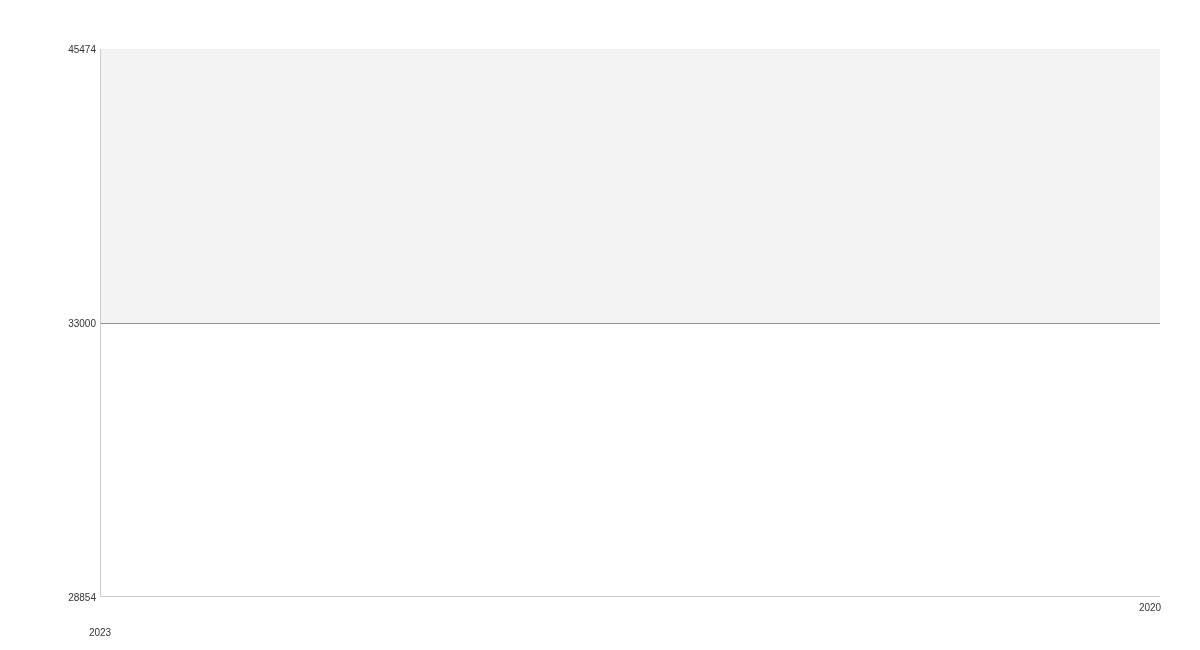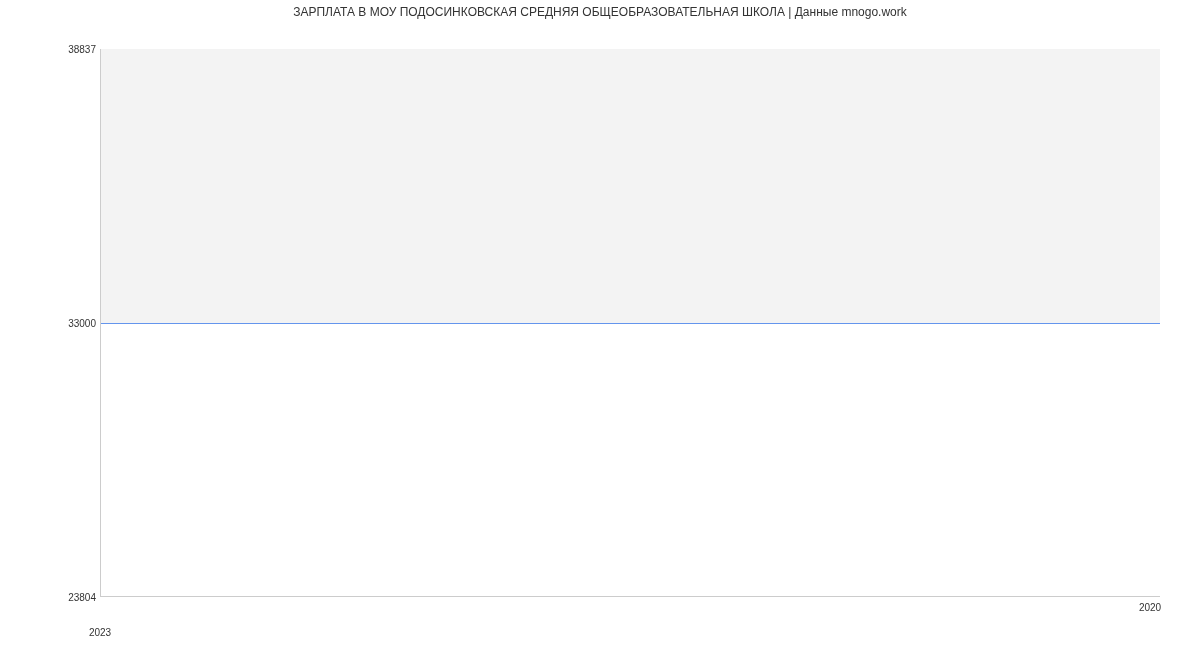--- a/index.html
+++ b/index.html
@@ -67,26 +67,25 @@
       top: 602px;
       font-size: 10px;
       color: #333333;
       transform: translateX(-50%);
     }
   </style>
 </head>
 <body>
 
 <div class="chart-container">
-  <div class="chart-title">ЗАРПЛАТА В МОУ ПОДОСИНКОВСКАЯ СРЕДНЯЯ ОБЩЕОБРАЗОВАТЕЛЬНАЯ ШКОЛА | Данные mnogo.work</div>
 
   <div class="plot-area">
     <div class="fill-area"></div>
     <div class="line"></div>
   </div>
 
-  <div class="y-tick" style="top: 49px;">38837</div>
+  <div class="y-tick" style="top: 49px;">45474</div>
   <div class="y-tick" style="top: 323px;">33000</div>
-  <div class="y-tick" style="top: 597px;">23804</div>
+  <div class="y-tick" style="top: 597px;">28854</div>
 
   <div class="x-tick" style="left: 100px; margin-top: 25px;">2023</div>
   <div class="x-tick" style="left: 1150px;">2020</div>
 </div>
 
 </body></html>

